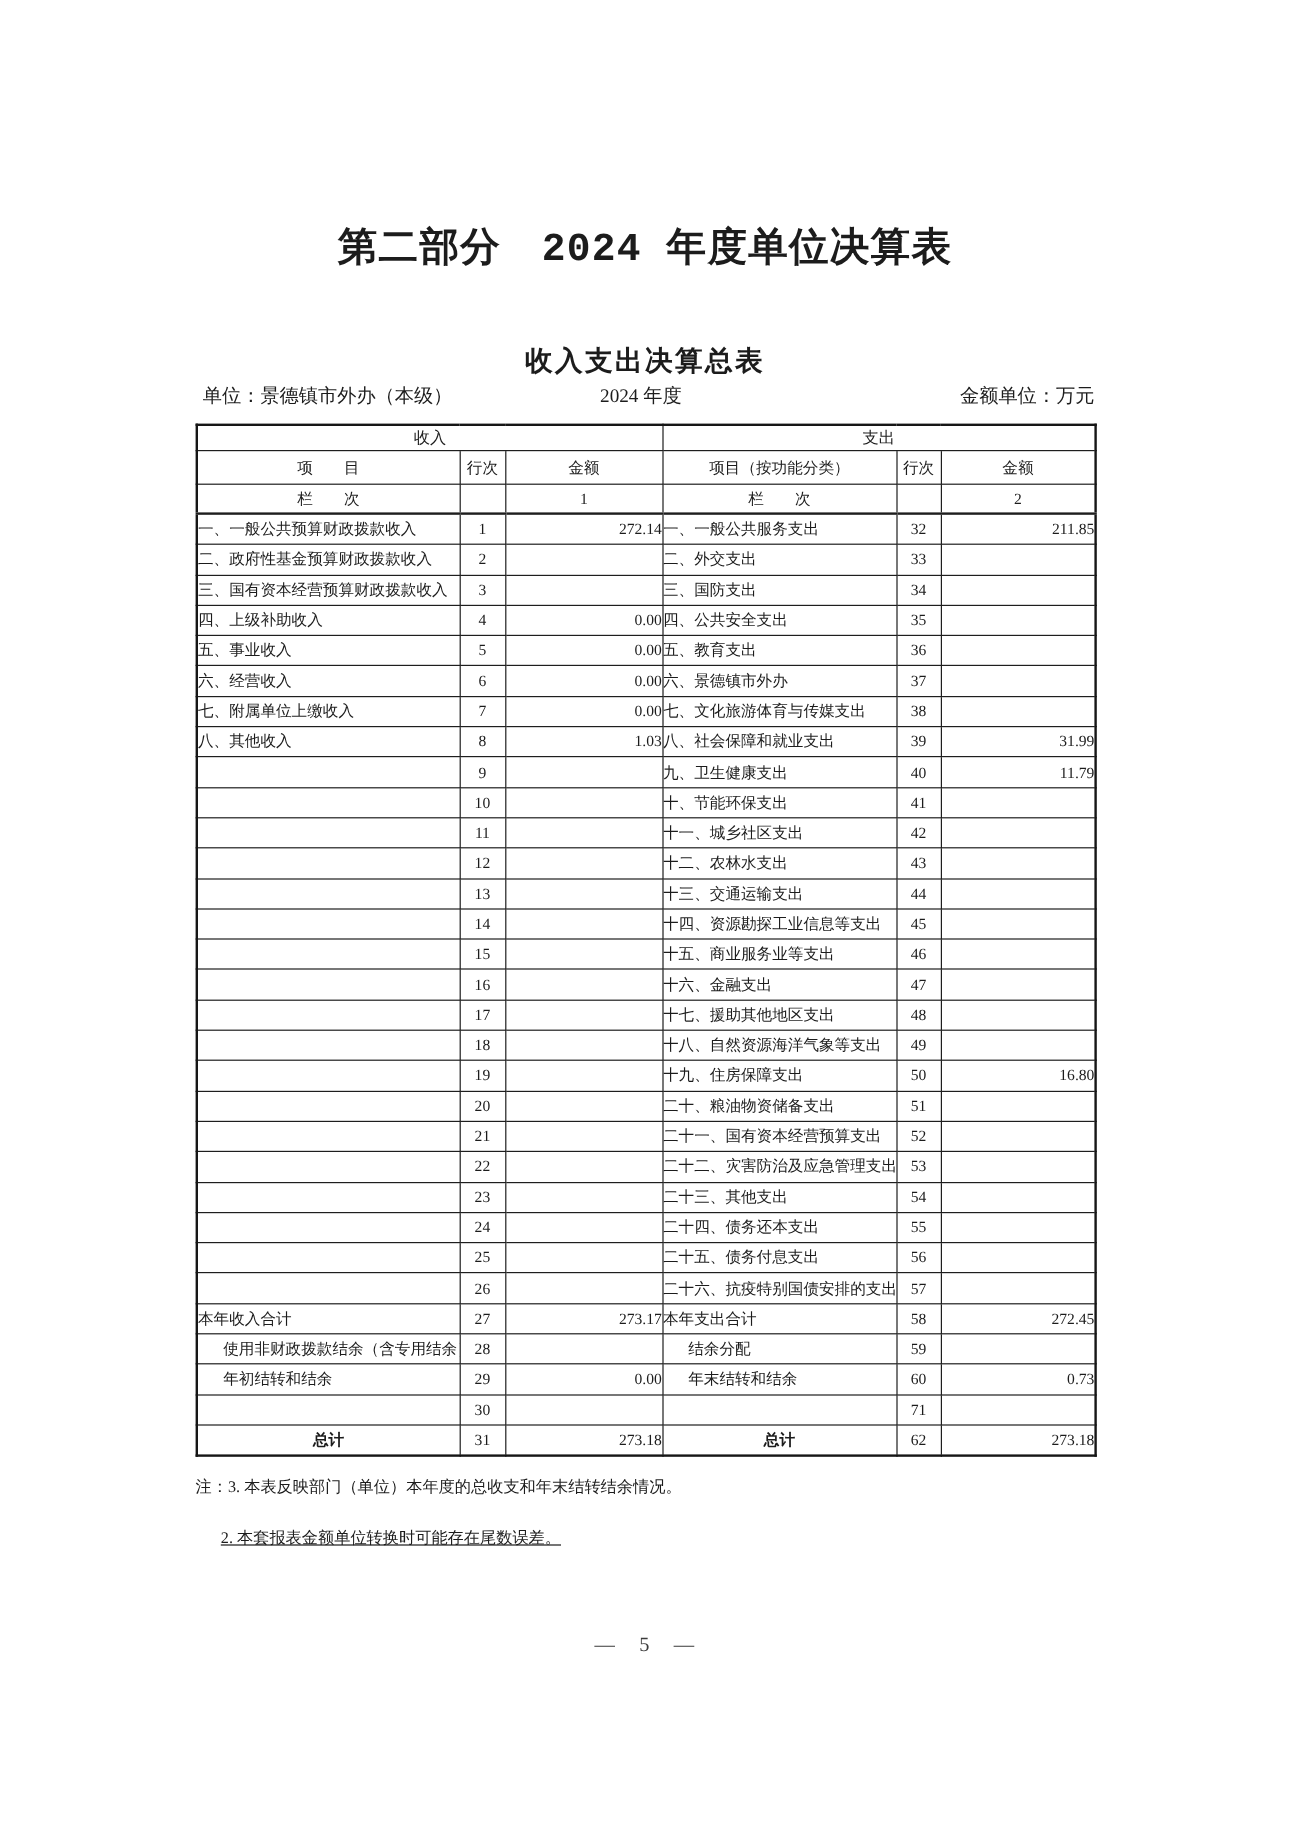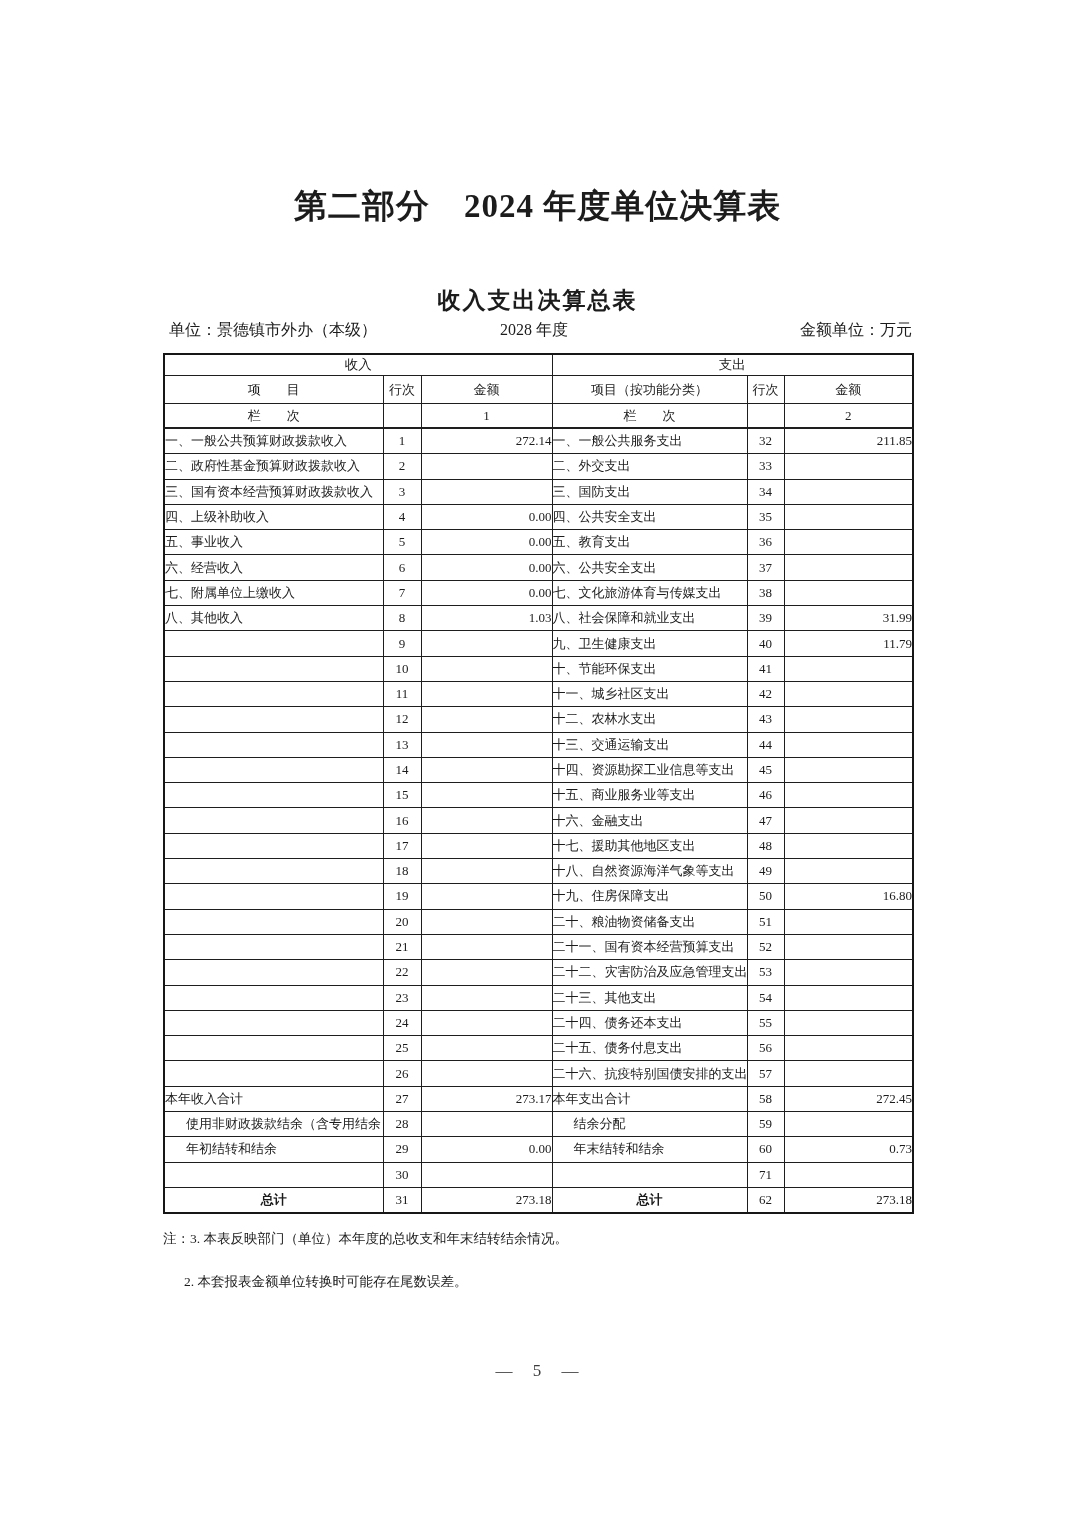--- a/index.html
+++ b/index.html
@@ -6,21 +6,21 @@
   body {
     width:1074px; height:1520px; background:#ffffff; color:#1c1c1c;
     font-family:"Liberation Serif","DejaVu Serif",serif;
     -webkit-font-smoothing:antialiased;
   }
   .sheet { position:relative; width:749px; margin:0 0 0 163px; }
 
   .part-title {
     margin:184px 0 0 0; text-align:center;
     font-size:33px; font-weight:900; letter-spacing:1px;
-    font-family:Liberation Serif, serif;
+    font-family:Liberation Mono, monospace;
   }
   .table-title {
     margin:56px 0 0 0; text-align:center;
     font-size:23px; font-weight:bold; letter-spacing:2px;
     font-family:"Liberation Sans","DejaVu Sans",sans-serif;
   }
   .form-code { margin-top:24px; text-align:right; font-size:16px; }
 
   .meta-row { position:relative; margin-top:4px; height:24px; font-size:16px; }
   .meta-unit { position:absolute; left:6px; top:0; }
@@ -40,39 +40,39 @@
   thead tr.index-row th  { height:23px; text-align:center; border-bottom-width:2.5px; }
   tbody td { height:24.3px; }
 
   .c-item   { text-align:left; padding-left:7px; }
   .c-item.indent { padding-left:21px; }
   .c-item.total  { text-align:center; font-weight:bold; padding-left:0; }
   .c-line   { text-align:center; }
   .c-amount { text-align:right; padding-right:7px; }
 
   .notes { margin-top:16px; font-size:13.5px; }
-  .note-line2 { margin-top:25px; padding-left:21px; }
+  .note-line2 { margin-top:25px; padding-left:21px;text-decoration:underline; }
 
   .page-number {
     margin-top:70px; text-align:center; font-size:17px; color:#3c3c3c;
     word-spacing:14px; letter-spacing:1px;
   }
 </style>
 </head>
 <body>
 
 <div class="sheet">
 
   <h1 class="part-title">第二部分　2024 年度单位决算表</h1>
   <h2 class="table-title">收入支出决算总表</h2>
 
 
   <div class="meta-row">
     <span class="meta-unit">单位：景德镇市外办（本级）</span>
-    <span class="meta-year">2028 年度</span>
+    <span class="meta-year">2024 年度</span>
     <span class="meta-amount-unit">金额单位：万元</span>
   </div>
 
   <table class="budget">
     <colgroup>
       <col style="width:219px">
         <col style="width:38px">
         <col style="width:131px">
       <col style="width:195px">
         <col style="width:37px">
@@ -138,21 +138,21 @@
           <td class="c-line">5</td>
           <td class="c-amount">0.00</td>
           <td class="c-item">五、教育支出</td>
           <td class="c-line">36</td>
           <td class="c-amount"></td>
         </tr>
         <tr>
           <td class="c-item">六、经营收入</td>
           <td class="c-line">6</td>
           <td class="c-amount">0.00</td>
-          <td class="c-item">六、公共安全支出</td>
+          <td class="c-item">六、景德镇市外办</td>
           <td class="c-line">37</td>
           <td class="c-amount"></td>
         </tr>
         <tr>
           <td class="c-item">七、附属单位上缴收入</td>
           <td class="c-line">7</td>
           <td class="c-amount">0.00</td>
           <td class="c-item">七、文化旅游体育与传媒支出</td>
           <td class="c-line">38</td>
           <td class="c-amount"></td>

